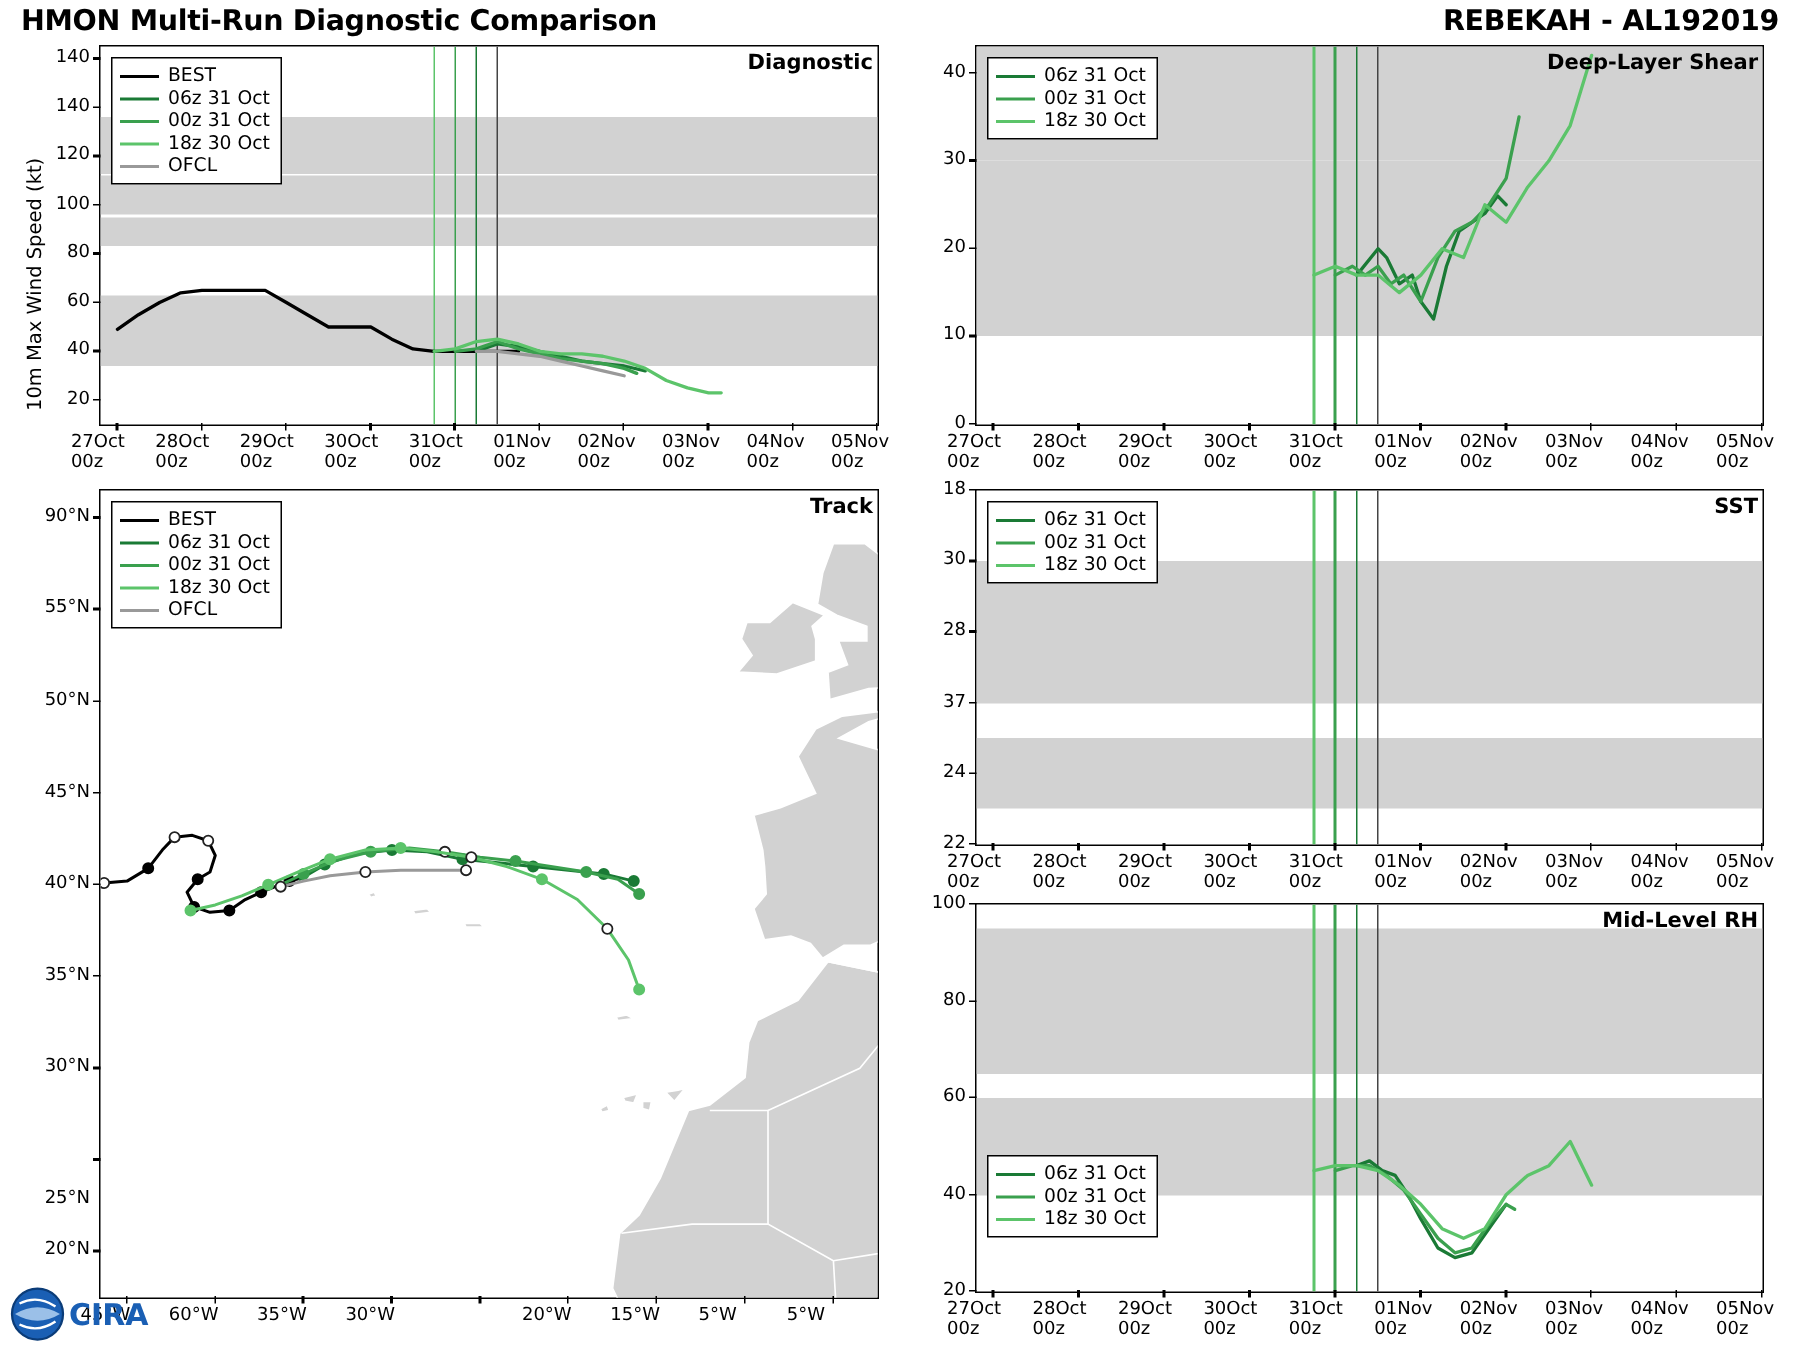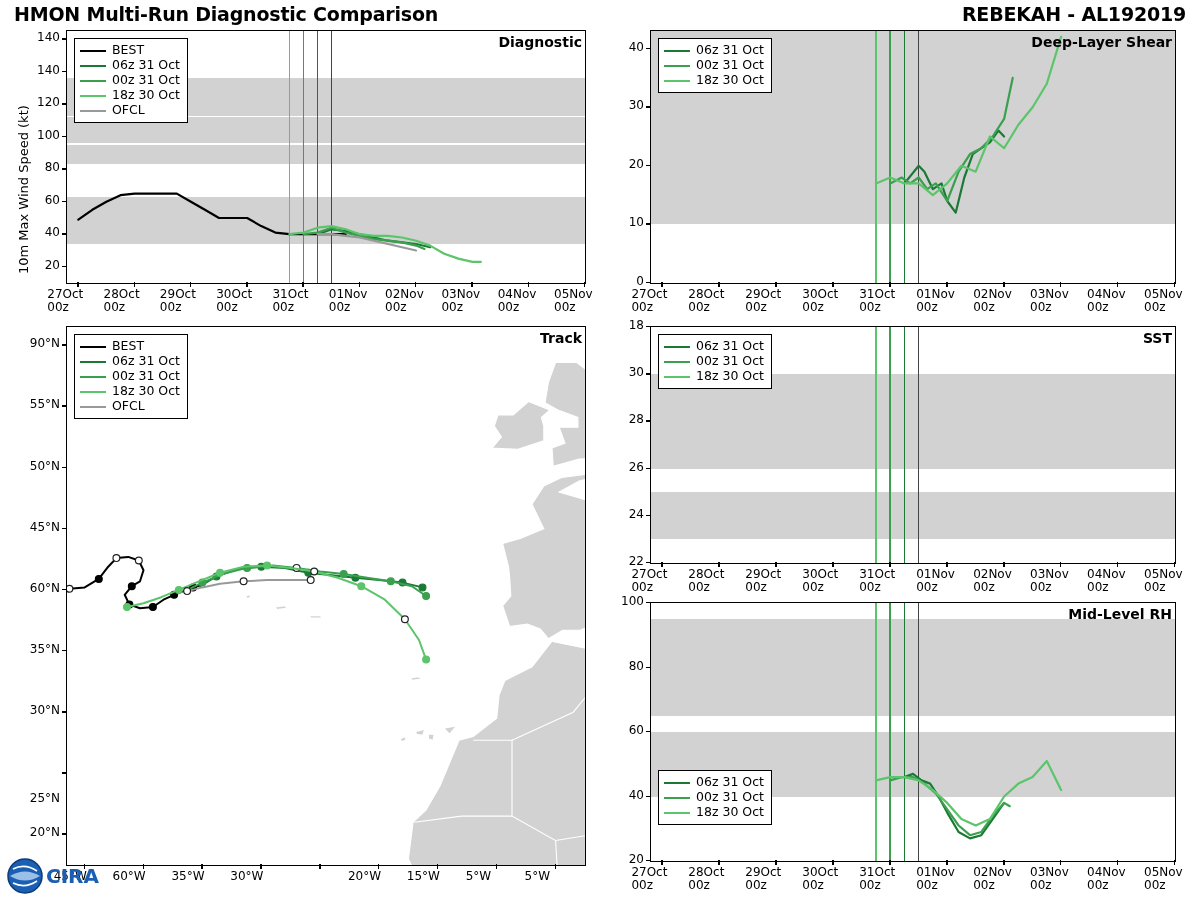--- a/index.html
+++ b/index.html
@@ -227,21 +227,21 @@
     </div>
   <div class="corner-label" id="label-track" style="right:18px;top:10px;">Track</div>
 <div class="ytick" style="left: 8px; width: 52px; top: 505.432px;">20°N</div>
     <div class="tickmark" style="left: 62px; top: 513.432px; width: 5px; height: 1.4px;"></div>
     <div class="ytick" style="left: 8px; width: 52px; top: 471px;">25°N</div>
     <div class="tickmark" style="left: 62px; top: 452.295px; width: 5px; height: 1.4px;"></div>
     <div class="ytick" style="left: 8px; width: 52px; top: 383.159px;">30°N</div>
     <div class="tickmark" style="left: 62px; top: 391.159px; width: 5px; height: 1.4px;"></div>
     <div class="ytick" style="left: 8px; width: 52px; top: 322.023px;">35°N</div>
     <div class="tickmark" style="left: 62px; top: 330.023px; width: 5px; height: 1.4px;"></div>
-    <div class="ytick" style="left: 8px; width: 52px; top: 260.886px;">60°N</div>
+    <div class="ytick" style="left: 8px; width: 52px; top: 260.886px;">40°N</div>
     <div class="tickmark" style="left: 62px; top: 268.886px; width: 5px; height: 1.4px;"></div>
     <div class="ytick" style="left: 8px; width: 52px; top: 199.75px;">45°N</div>
     <div class="tickmark" style="left: 62px; top: 207.75px; width: 5px; height: 1.4px;"></div>
     <div class="ytick" style="left: 8px; width: 52px; top: 138.614px;">50°N</div>
     <div class="tickmark" style="left: 62px; top: 146.614px; width: 5px; height: 1.4px;"></div>
     <div class="ytick" style="left: 8px; width: 52px; top: 77.4773px;">55°N</div>
     <div class="tickmark" style="left: 62px; top: 85.4773px; width: 5px; height: 1.4px;"></div>
     <div class="ytick" style="left: 8px; width: 52px; top: 16.3409px;">90°N</div>
     <div class="tickmark" style="left: 62px; top: 24.3409px; width: 5px; height: 1.4px;"></div>
     <div class="xtick" style="left: 53.6591px; width: 60px; top: 550px;">45°W</div>
@@ -388,21 +388,21 @@
       <div class="vline" style="left: 252.657px; background: rgb(26, 122, 53);"></div>
       <div class="vline" style="left: 266.896px; background: rgb(68, 68, 68);"></div>
       <svg width="524" height="236"></svg>
     </div>
   <div class="corner-label" id="label-sst" style="right:28px;top:10px;">SST</div>
 
 <div class="ytick" style="left: 6px; width: 38px; top: 234px;">22</div>
     <div class="tickmark" style="left: 46px; top: 242px; width: 5px; height: 1.4px;"></div>
     <div class="ytick" style="left: 6px; width: 38px; top: 186.8px;">24</div>
     <div class="tickmark" style="left: 46px; top: 194.8px; width: 5px; height: 1.4px;"></div>
-    <div class="ytick" style="left: 6px; width: 38px; top: 139.6px;">26</div>
+    <div class="ytick" style="left: 6px; width: 38px; top: 139.6px;">37</div>
     <div class="tickmark" style="left: 46px; top: 147.6px; width: 5px; height: 1.4px;"></div>
     <div class="ytick" style="left: 6px; width: 38px; top: 92.4px;">28</div>
     <div class="tickmark" style="left: 46px; top: 100.4px; width: 5px; height: 1.4px;"></div>
     <div class="ytick" style="left: 6px; width: 38px; top: 45.2px;">30</div>
     <div class="tickmark" style="left: 46px; top: 53.2px; width: 5px; height: 1.4px;"></div>
     <div class="ytick" style="left: 6px; width: 38px; top: -2px;">18</div>
     <div class="tickmark" style="left: 46px; top: 6px; width: 5px; height: 1.4px;"></div>
     <div class="xtick" style="left: 31.3913px; width: 60px; top: 248px;">
       <div>27Oct</div>
       <div>00z</div>

